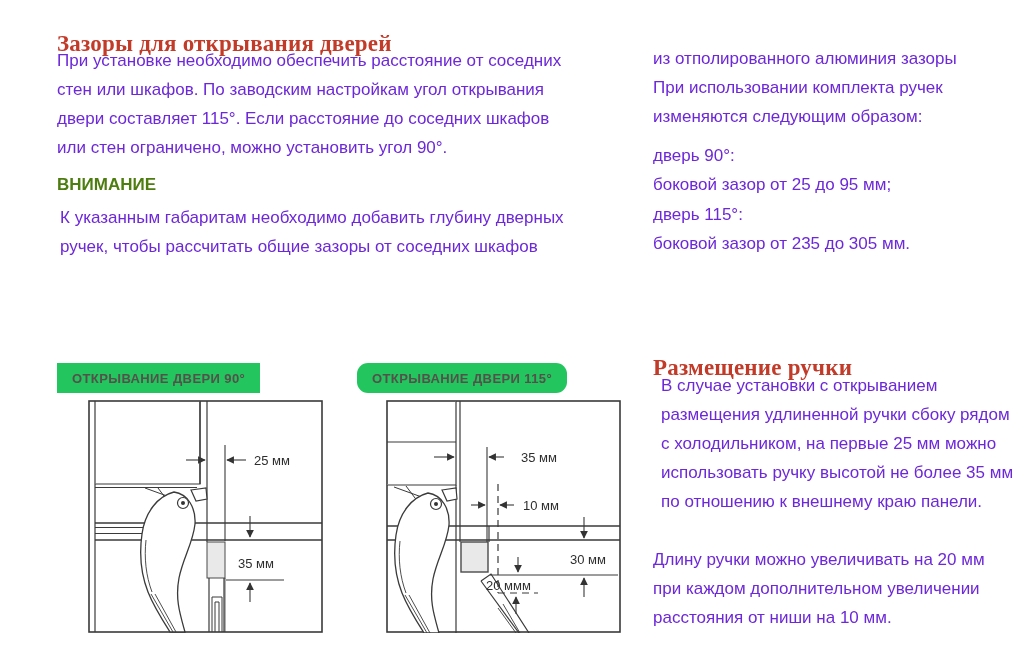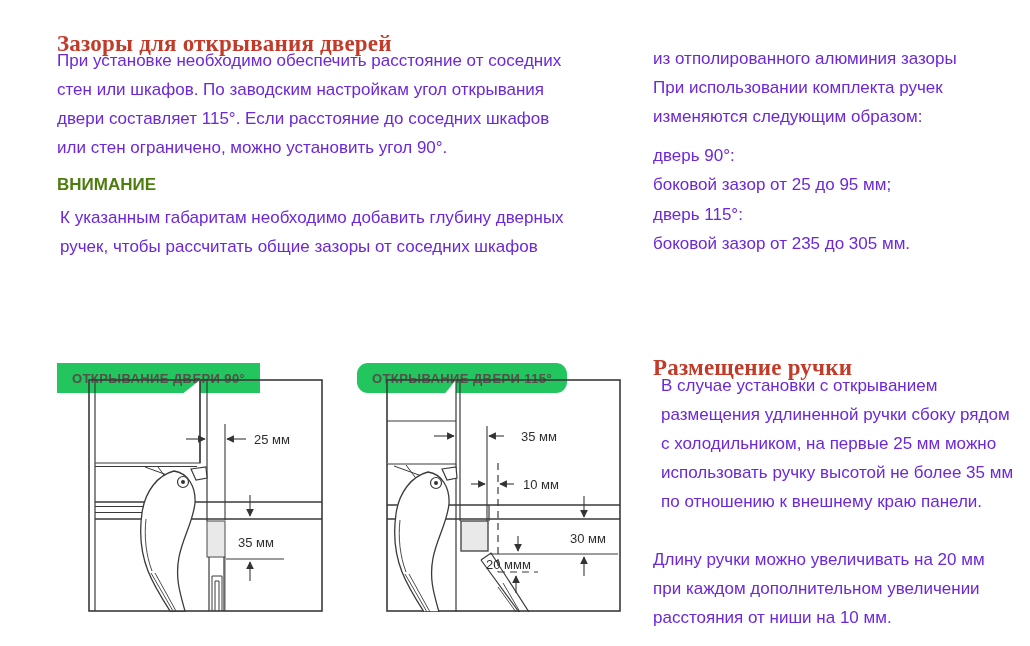--- a/index.html
+++ b/index.html
@@ -6,21 +6,21 @@
   #page{position:relative;width:1030px;height:646px;background:#ffffff;overflow:hidden;
         font-family:"Liberation Sans",sans-serif;color:#3d3d3d;}
   .serif-heading{position:absolute;font-family:"Liberation Serif",serif;font-weight:700;
         font-size:23px;letter-spacing:.2px;color:#c23a28;margin-top:18px;}
   .para{position:absolute;font-size:17px;line-height:29px;color:#6d28d9;}
   .para div{height:29px;white-space:nowrap;}
   .bold-line{position:absolute;font-size:17px;font-weight:700;color:#4d7c0f;white-space:nowrap;}
   .badge{position:absolute;top:334px;height:30px;background:#22c55e;color:#55504a;
         font-size:13px;font-weight:700;letter-spacing:.4px;display:flex;align-items:center;
         padding:0 15px;box-sizing:border-box;white-space:nowrap;margin-top:29px;}
-  .diagram{position:absolute;top:379px;width:236px;height:233px;padding-left:28px;}
+  .diagram{position:absolute;top:400px;width:236px;height:233px;padding-left:28px;}
   svg text{font-family:"Liberation Sans",sans-serif;font-size:13px;fill:#2e2e2e;}
 </style>
 </head>
 <body>
 
 <div id="page">
 
   <div class="serif-heading" style="left:57px;top:13px;">Зазоры для открывания дверей</div>
 
   <div class="para" style="left:57px;top:46px;">

